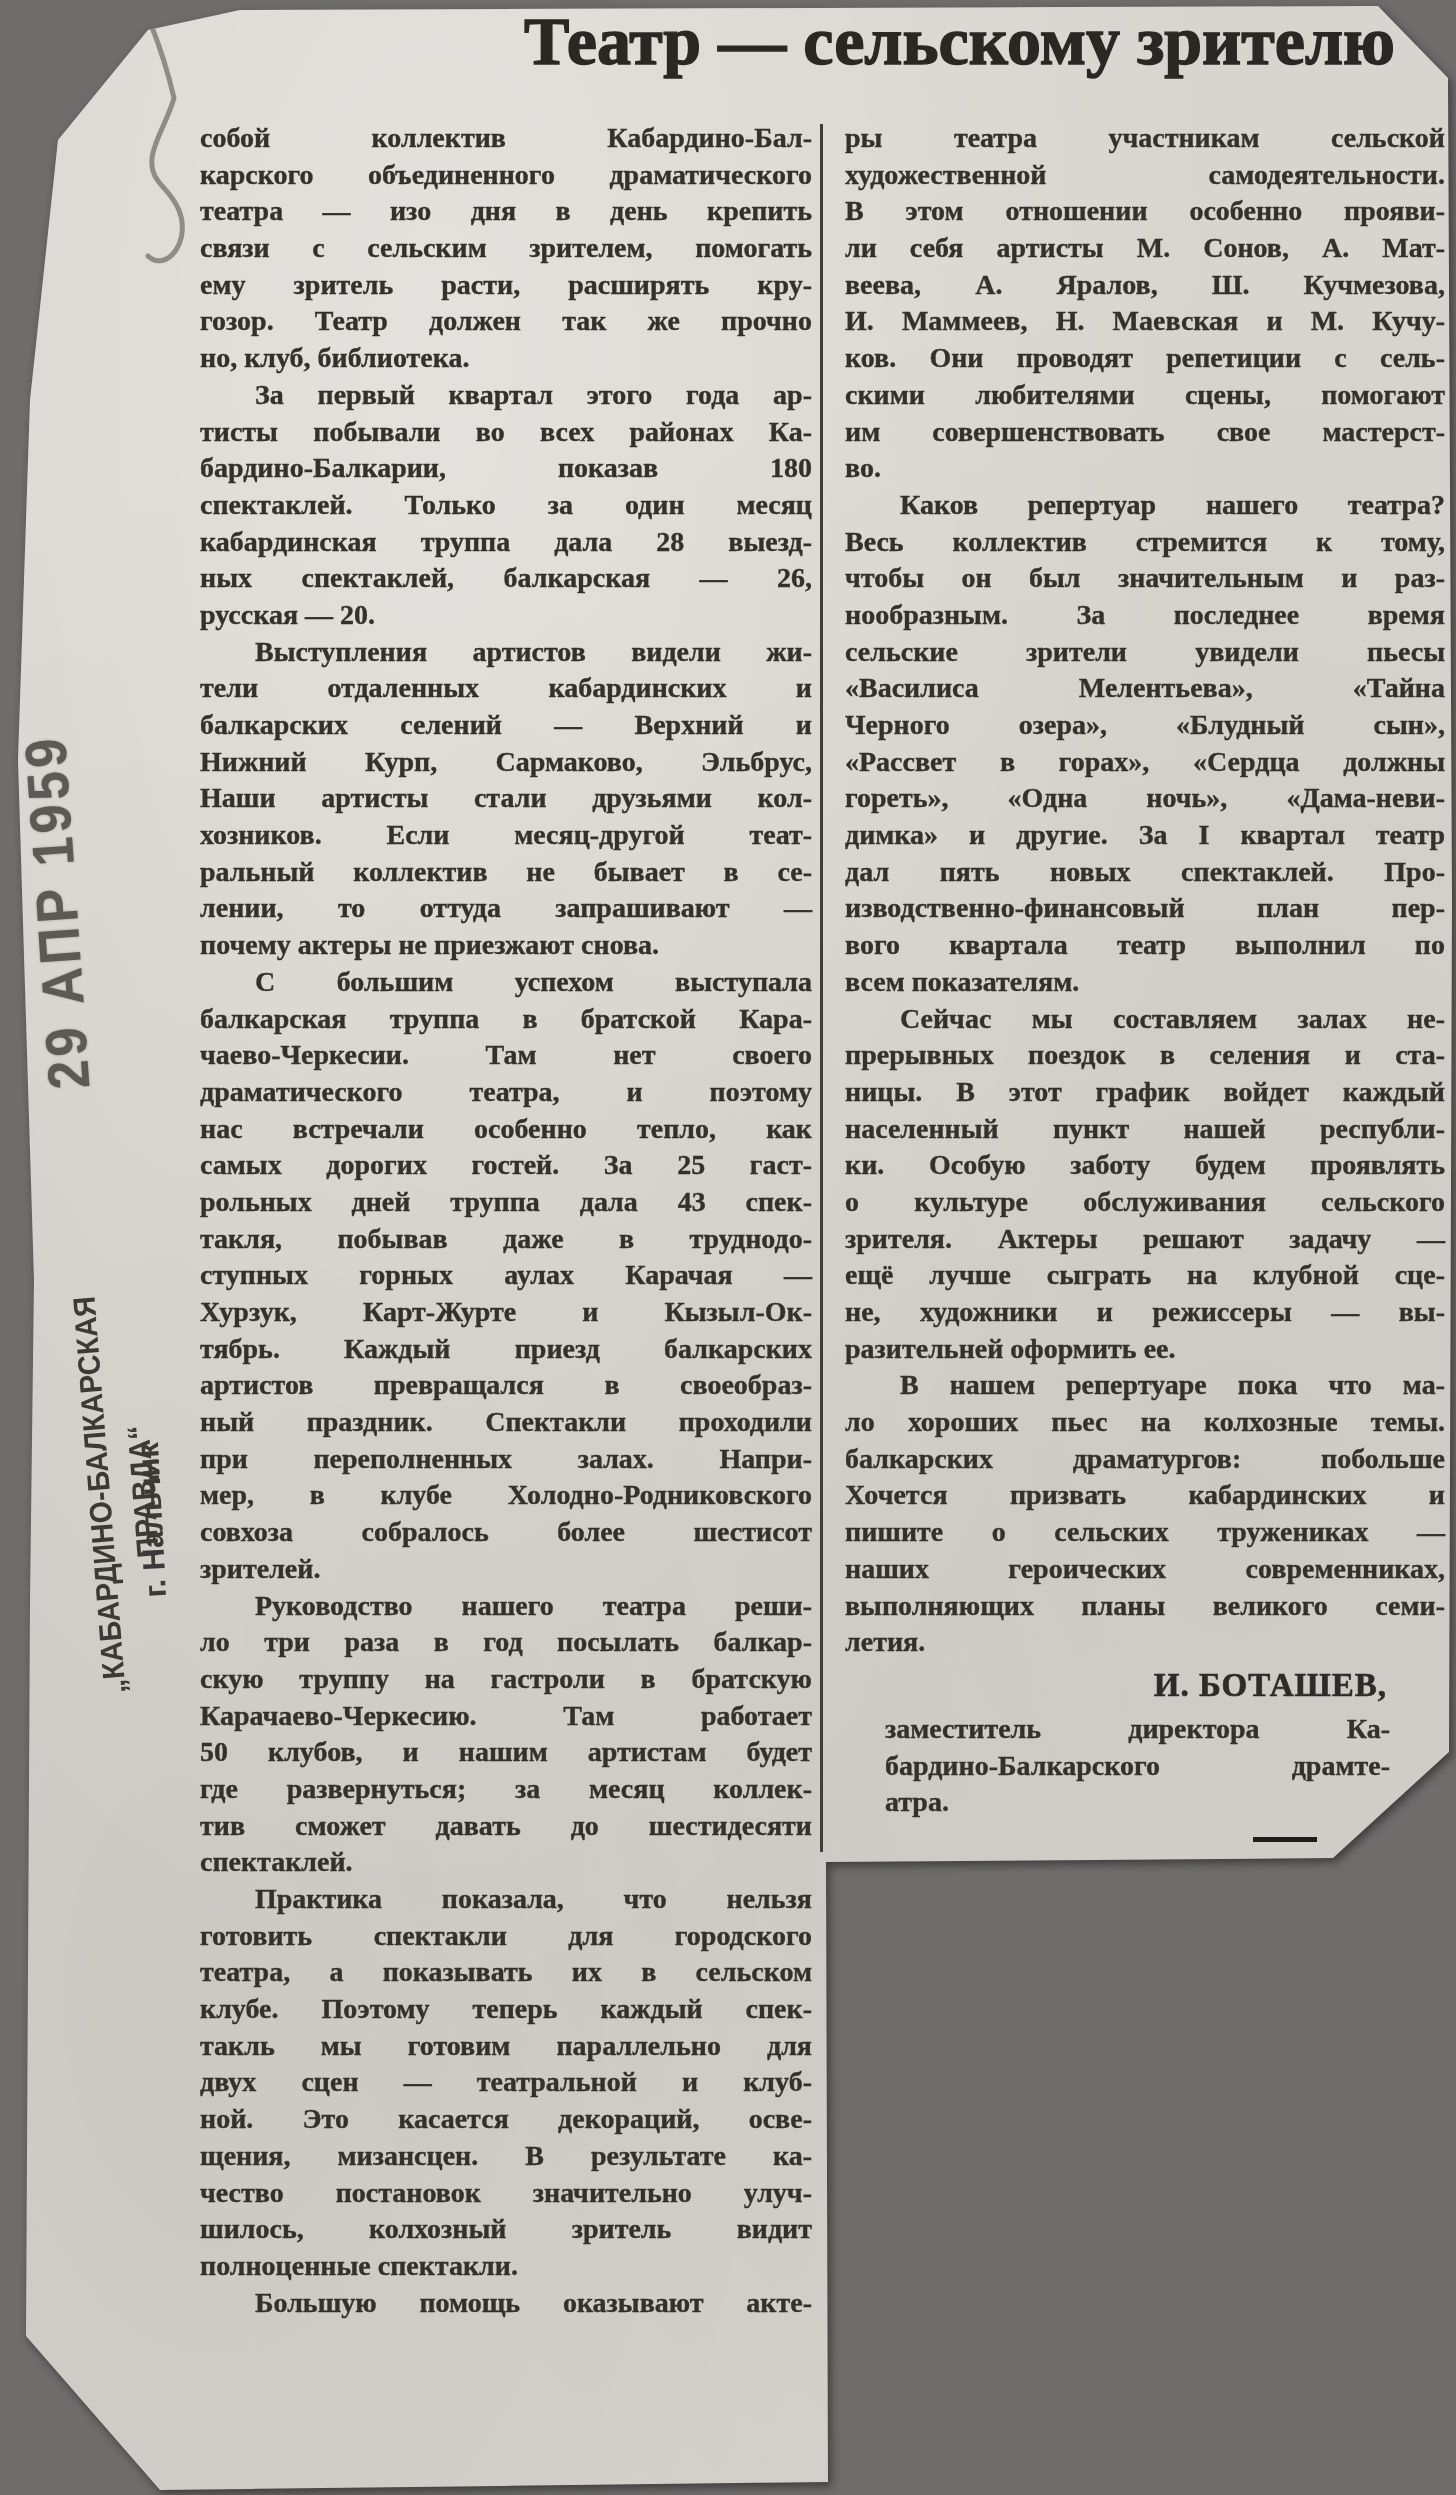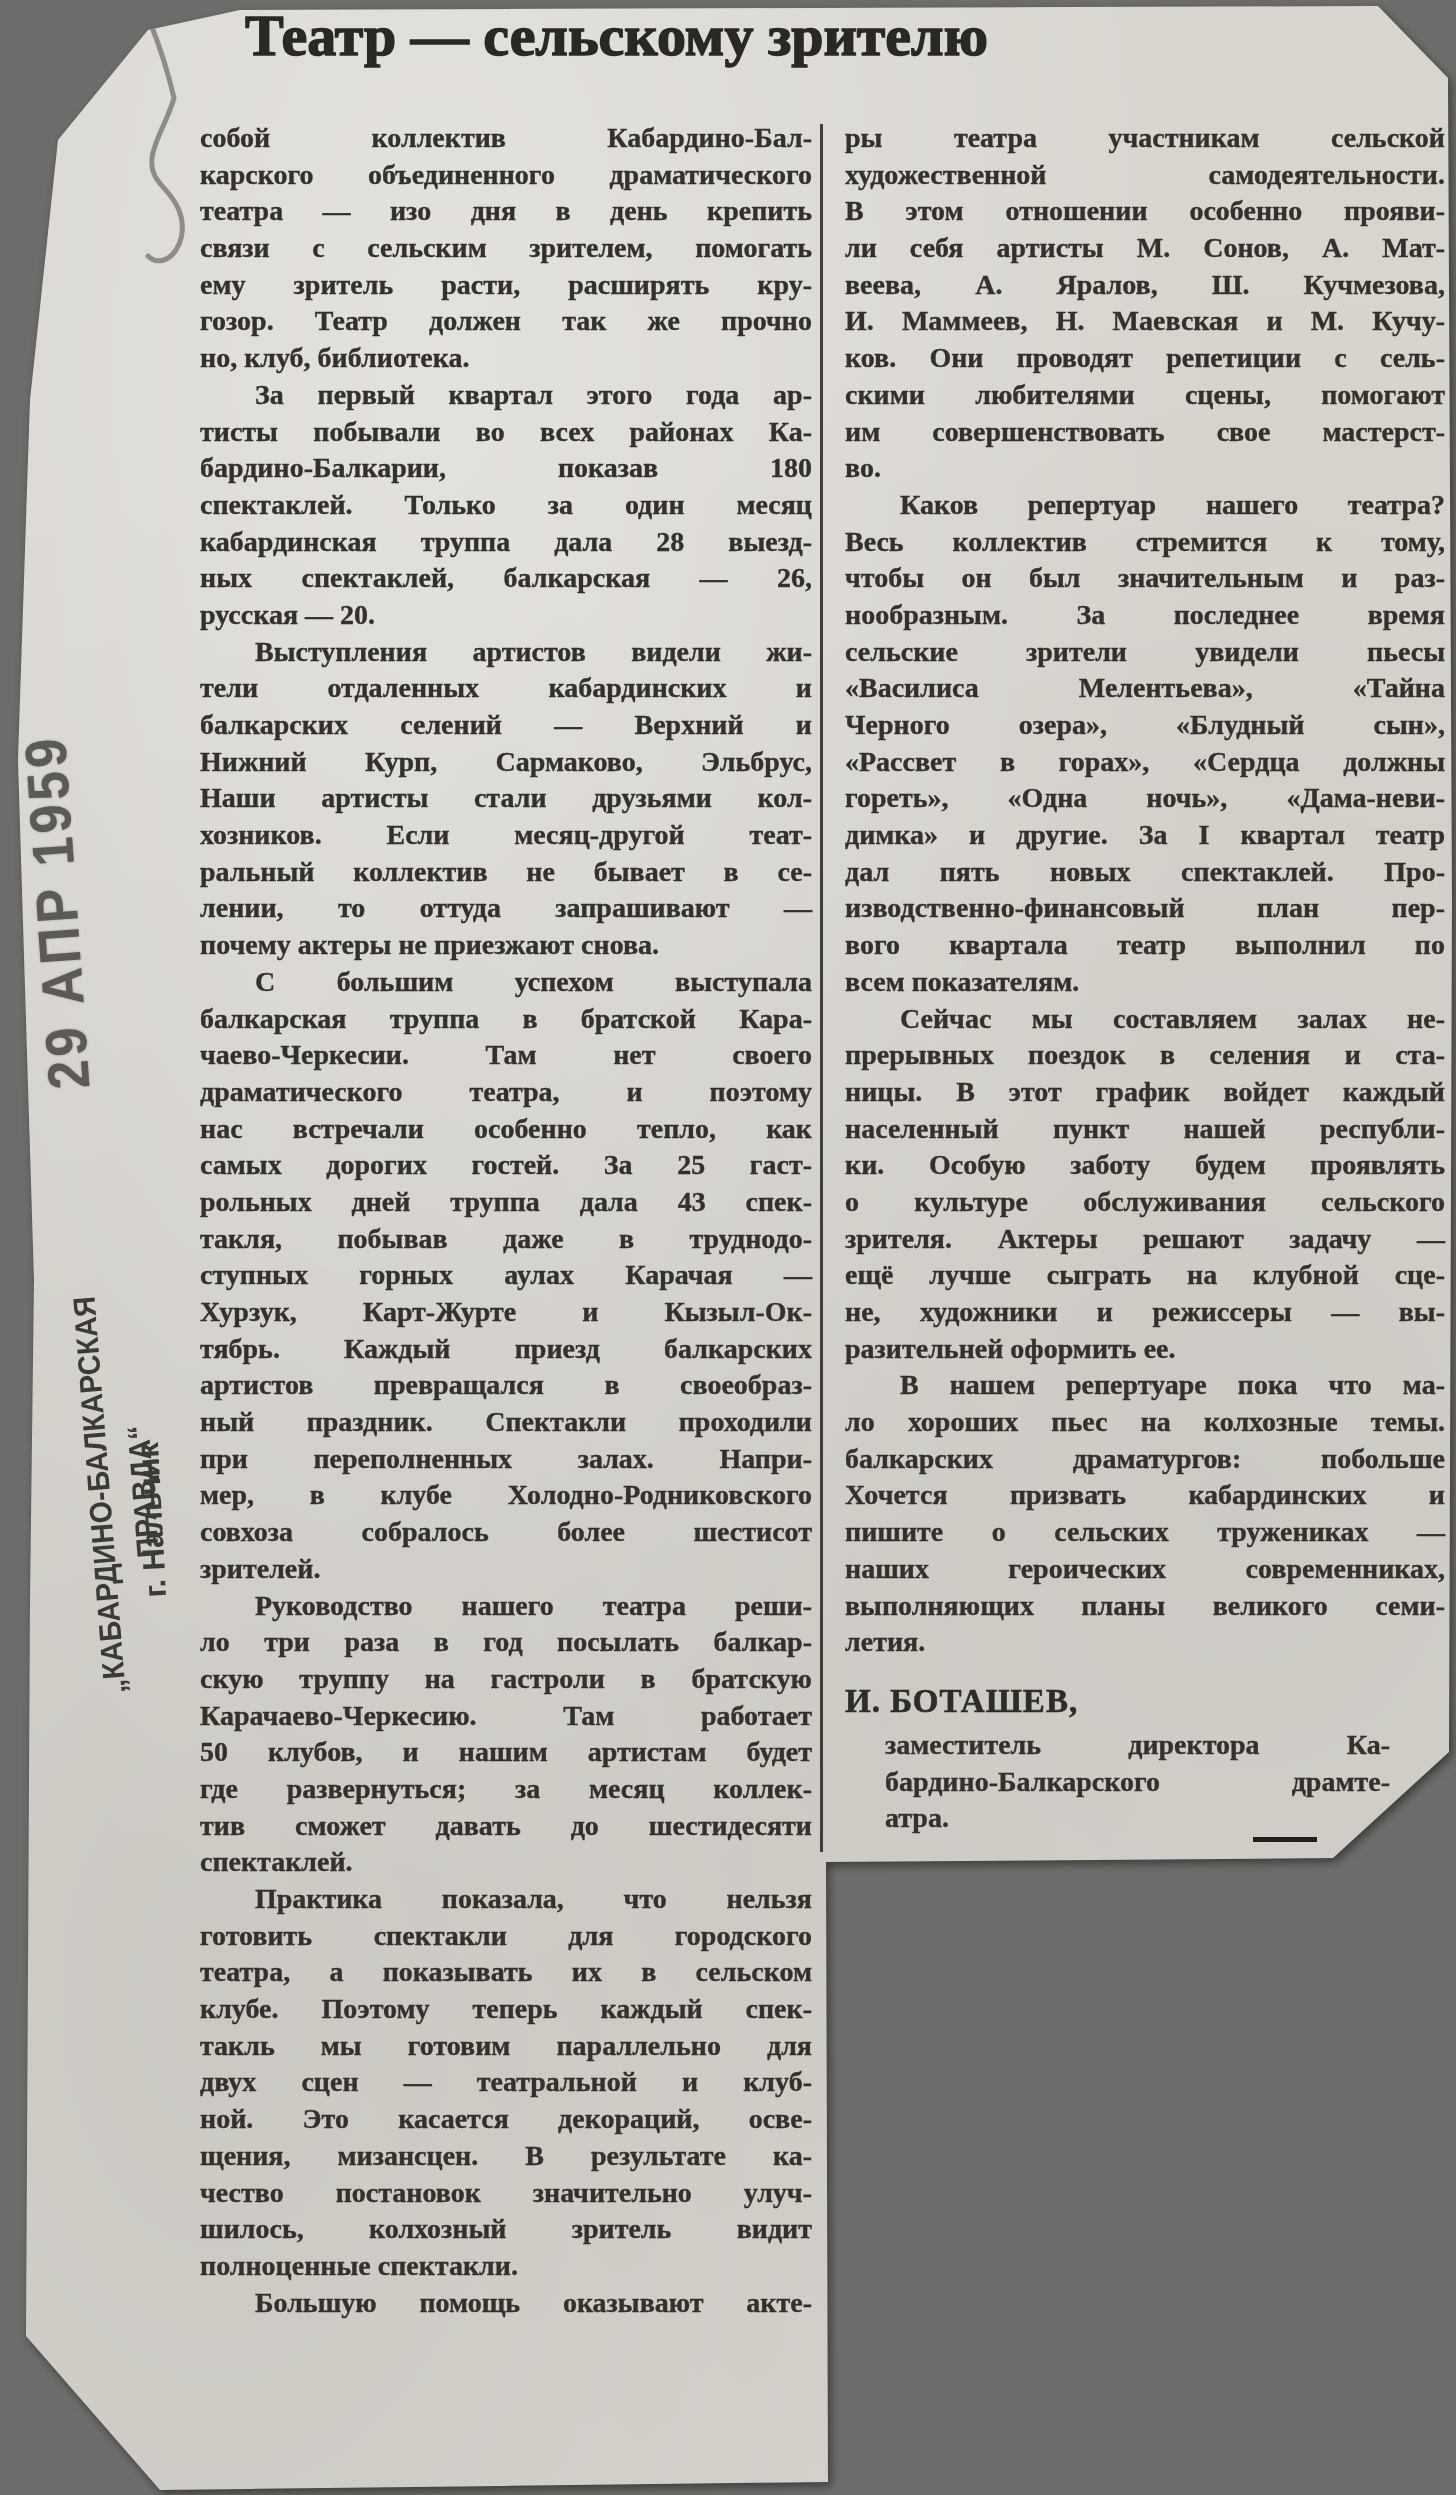--- a/index.html
+++ b/index.html
@@ -11,32 +11,32 @@
       radial-gradient(ellipse at 30% 15%, rgba(255,255,255,0.30), transparent 55%),
       radial-gradient(ellipse at 85% 60%, rgba(0,0,0,0.05), transparent 60%),
       radial-gradient(ellipse at 15% 80%, rgba(0,0,0,0.06), transparent 55%),
       #d8d5cf;
     clip-path: polygon(
       148px 30px, 240px 10px, 1378px 6px, 1448px 78px,
       1452px 900px, 1449px 1752px, 1333px 1858px, 826px 1862px,
       828px 2482px, 160px 2490px, 26px 2336px, 30px 1600px,
       34px 1280px, 18px 760px, 30px 400px, 58px 140px);
   }
-  .headline{position:absolute;left:245px;top:2px;width:1150px;text-align:left;
-    font-weight:700;font-size:58px;letter-spacing:0px;color:#2a2825;
+  .headline{position:absolute;left:245px;top:2px;width:1150px;text-align:right;
+    font-weight:700;font-size:68px;letter-spacing:0px;color:#2a2825;
     -webkit-text-stroke:1.4px #2a2825;white-space:nowrap;}
   .col{position:absolute;top:120px;font-size:28px;line-height:36.7px;font-weight:700;
     color:#34312d;-webkit-text-stroke:0.35px #34312d;}
   .col-left{left:200px;width:612px;}
   .col-right{left:845px;width:600px;}
   .line{height:36.7px;overflow:visible;text-align:justify;text-align-last:justify;white-space:normal;}
   .line.indent{text-indent:55px;}
   .line.para-end{text-align-last:left;}
   .divider{position:absolute;left:820px;top:124px;width:3px;height:1728px;background:#413e3a;}
-  .byline{margin-top:22px;height:44px;text-align:left;padding-right:58px;
+  .byline{margin-top:6px;height:44px;text-align:right;padding-right:58px;
     font-size:33px;letter-spacing:1px;color:#2e2c29;-webkit-text-stroke:0.6px #2e2c29;}
   .signature{margin-left:40px;width:505px;}
   .end-rule{position:absolute;left:1253px;top:1837px;width:64px;height:5px;background:#1e1d1b;}
   .stamp{position:absolute;font-family:"Liberation Sans", sans-serif;font-weight:700;
     color:#4a4845;text-align:center;}
   .date-stamp{left:-123px;top:882px;width:360px;height:60px;line-height:60px;
     font-size:52px;letter-spacing:4px;opacity:0.88;
     transform:rotate(-94deg) scale(1,1.12);text-shadow:0 0 2px rgba(74,72,69,0.55);}
   .paper-name{left:-180px;top:1473px;width:560px;height:44px;line-height:44px;
     font-size:31px;letter-spacing:0px;color:#3c3a36;

